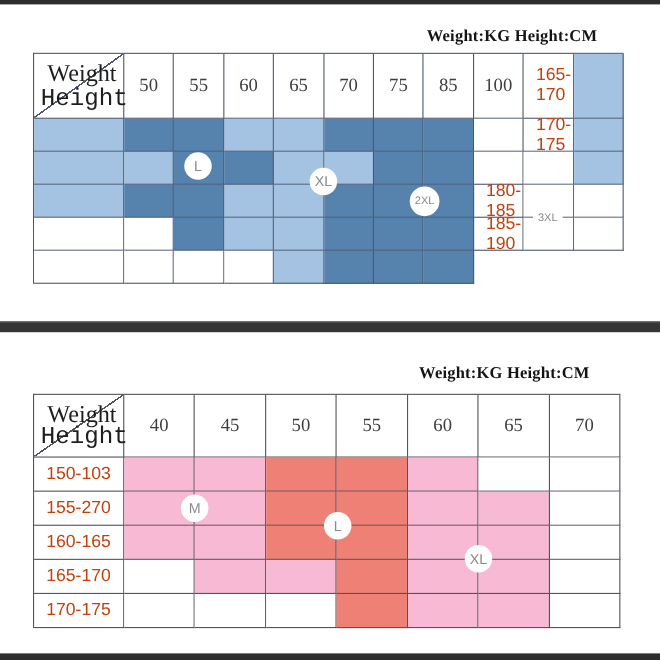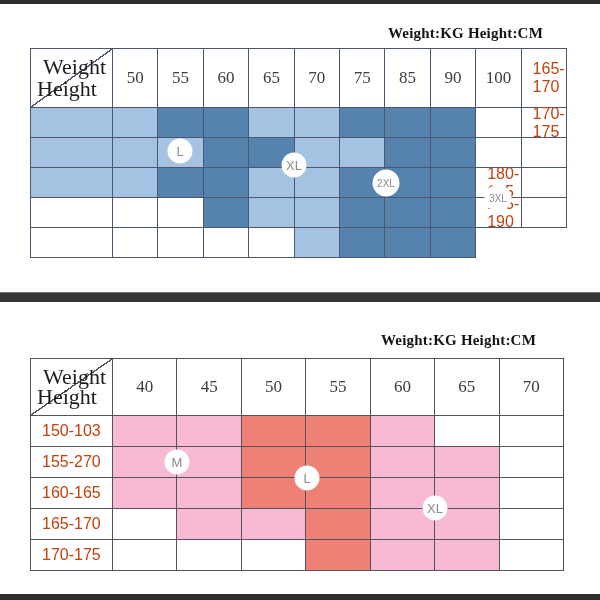--- a/index.html
+++ b/index.html
@@ -53,21 +53,21 @@
     position:relative;
     font-family:"Liberation Serif",serif;
     font-size:22px;color:#1e1e1e;
     background-image:linear-gradient(to bottom right,
       transparent calc(50% - 0.7px),
       var(--line) calc(50% - 0.7px),
       var(--line) calc(50% + 0.7px),
       transparent calc(50% + 0.7px));
   }
   .corner .w{position:absolute;top:5px;right:6px;}
-  .corner .h{position:absolute;bottom:5px;left:6px;}
+  .corner .h{position:absolute;bottom:5px;left:6px;font-family:Liberation Mono, monospace;}
 
   #badge-layer{position:absolute;left:0;top:0;width:600px;height:600px;pointer-events:none;}
   .badge{
     position:absolute;
     transform:translate(-50%,-50%);
     width:25px;height:25px;border-radius:50%;
     background:#ffffff;
     display:flex;align-items:center;justify-content:center;
     color:#8a8a8a;
     font-family:"Liberation Sans",sans-serif;
@@ -85,21 +85,20 @@
     <span class="w">Weight</span>
     <span class="h">Height</span>
   </div>
 <div class="cell col-head">50</div>
     <div class="cell col-head">55</div>
     <div class="cell col-head">60</div>
     <div class="cell col-head">65</div>
     <div class="cell col-head">70</div>
     <div class="cell col-head">75</div>
     <div class="cell col-head">85</div>
-    <div class="cell col-head">90</div>
     <div class="cell col-head">100</div>
     <div class="cell row-label">165-170</div>
     <div class="cell" style="background: rgb(164, 195, 226);"></div>
     <div class="cell" style="background: rgb(164, 195, 226);"></div>
     <div class="cell" style="background: rgb(85, 131, 174);"></div>
     <div class="cell" style="background: rgb(85, 131, 174);"></div>
     <div class="cell" style="background: rgb(164, 195, 226);"></div>
     <div class="cell" style="background: rgb(164, 195, 226);"></div>
     <div class="cell" style="background: rgb(85, 131, 174);"></div>
     <div class="cell" style="background: rgb(85, 131, 174);"></div>

